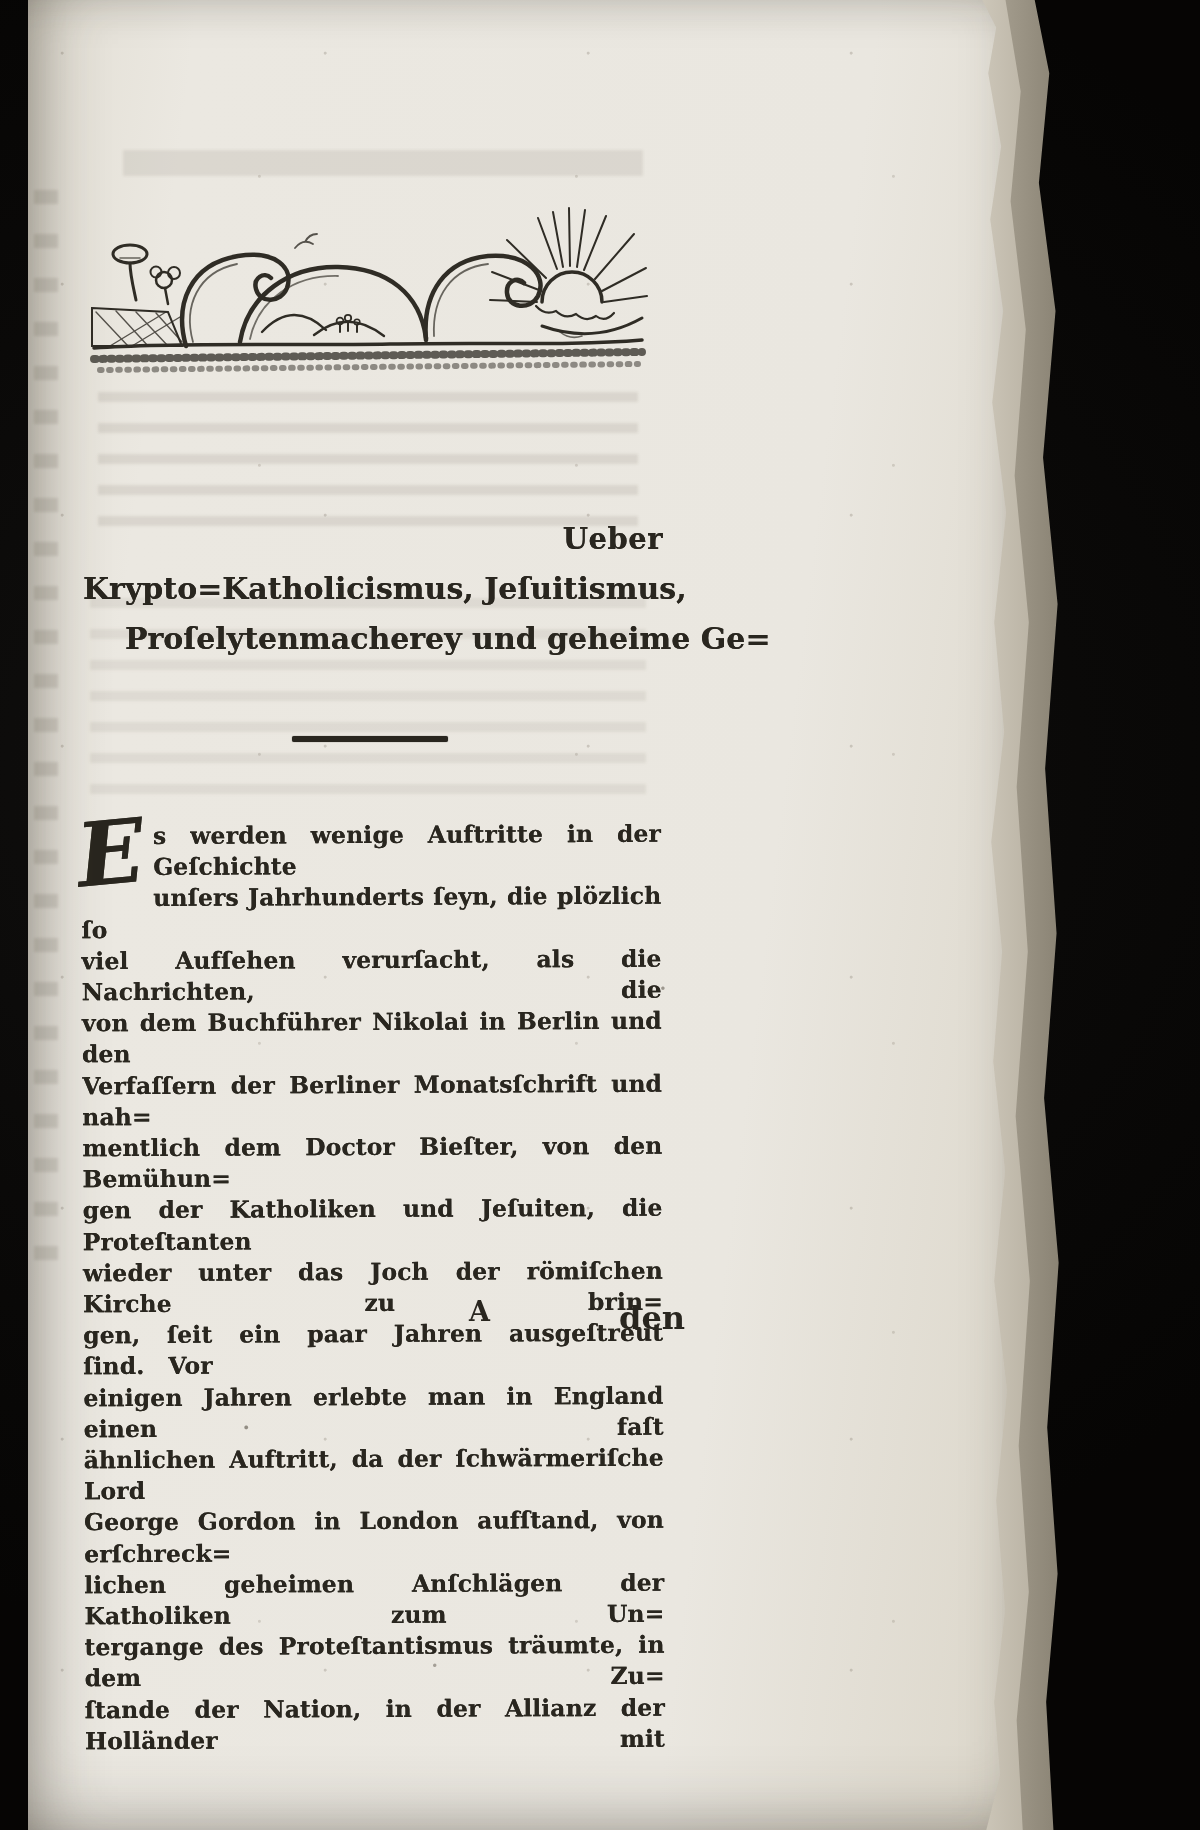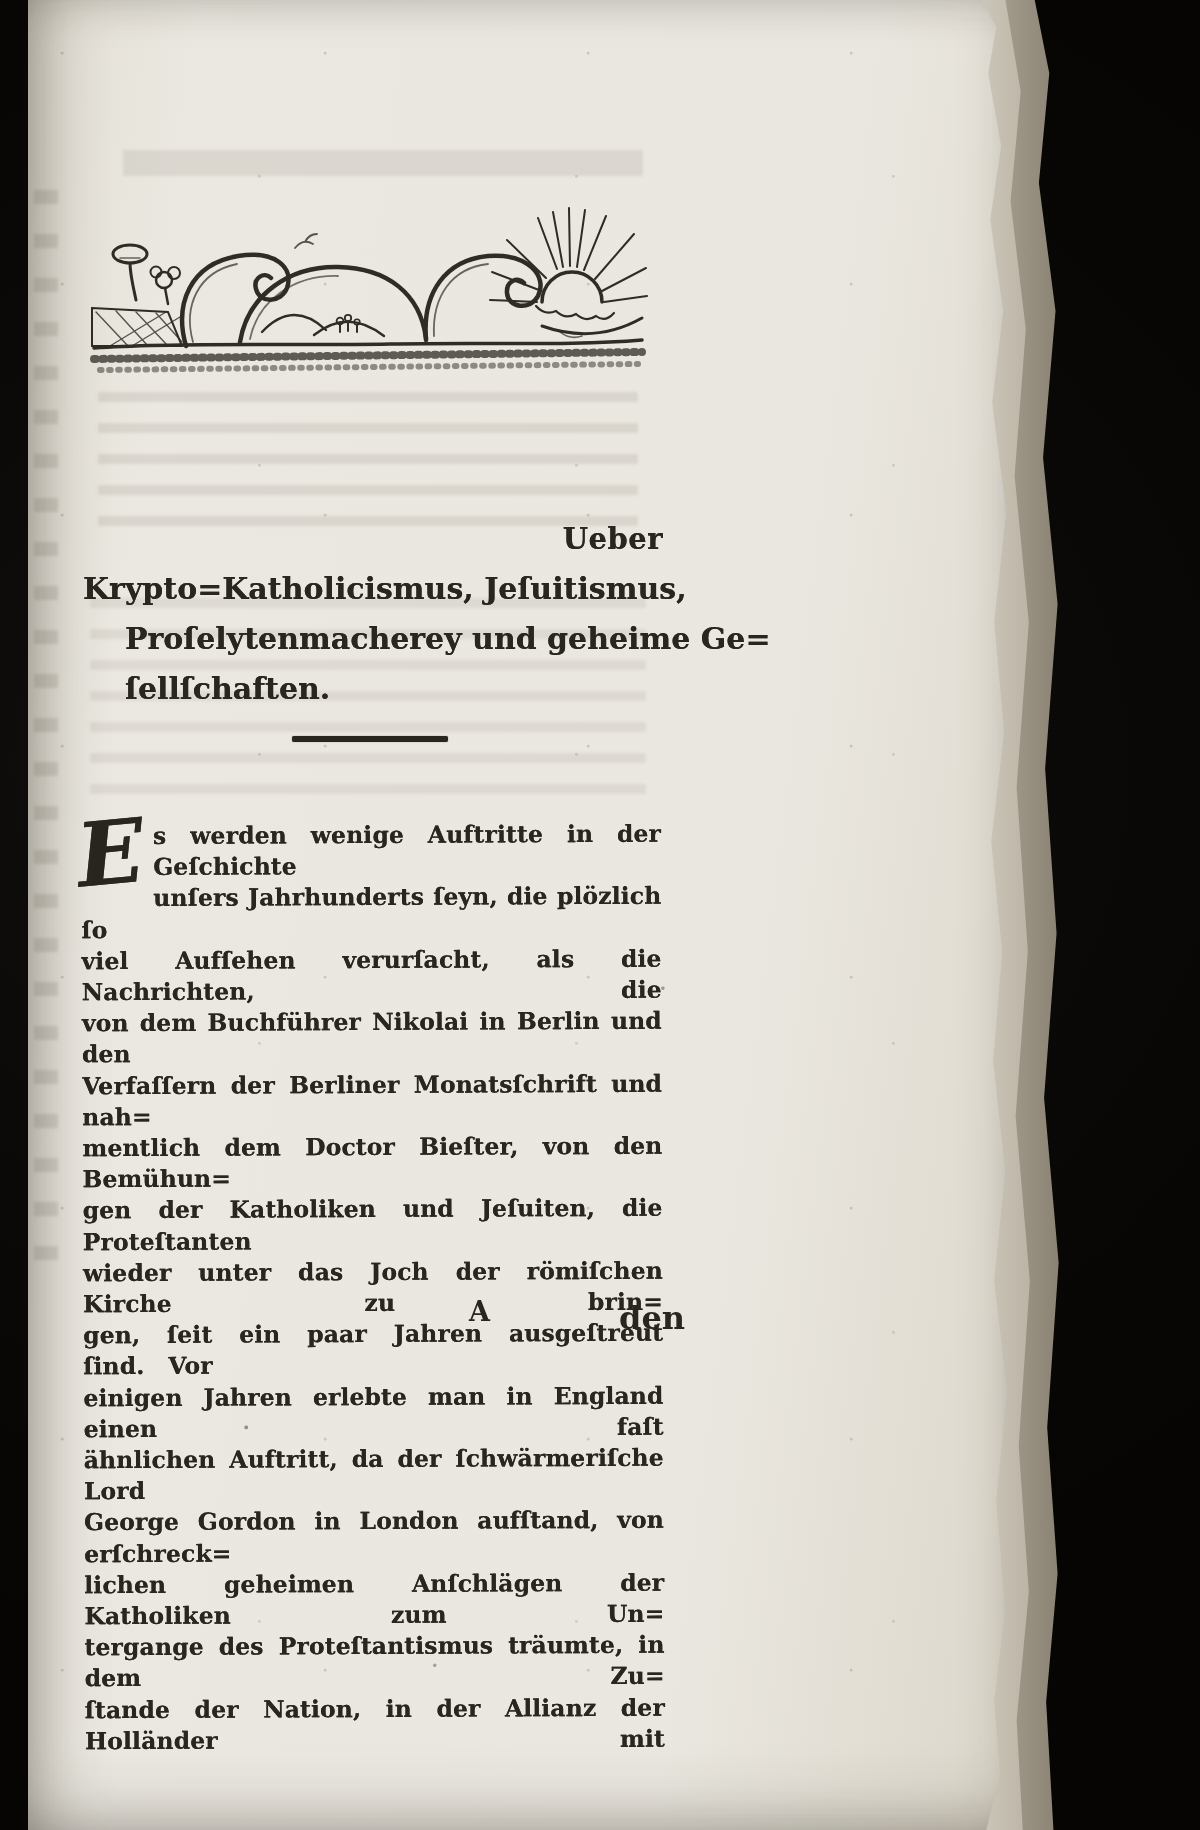--- a/index.html
+++ b/index.html
@@ -133,21 +133,20 @@
         <path d="M205,52 q8,-10 18,-4 M215,46 q4,-8 12,-8" stroke-width="1.8" opacity=".8"></path>
       </g>
     </svg>
   </div>
 
   <div class="kicker">Ueber</div>
 
   <div class="title">
     <div class="t-line t-center">Krypto=Katholicismus, Jeſuitismus,</div>
     <div class="t-line t-indent">Proſelytenmacherey und geheime Ge=</div>
-    <div class="t-line t-indent">ſellſchaften.</div>
   </div>
 
   <div class="rule"></div>
 
   <div class="bodytext">
     <span class="dropcap">E</span>
     <div class="bline">s werden wenige Auftritte in der Geſchichte</div>
     <div class="bline">unſers Jahrhunderts ſeyn, die plözlich ſo</div>
     <div class="bline">viel Aufſehen verurſacht, als die Nachrichten, die</div>
     <div class="bline">von dem Buchführer Nikolai in Berlin und den</div>

